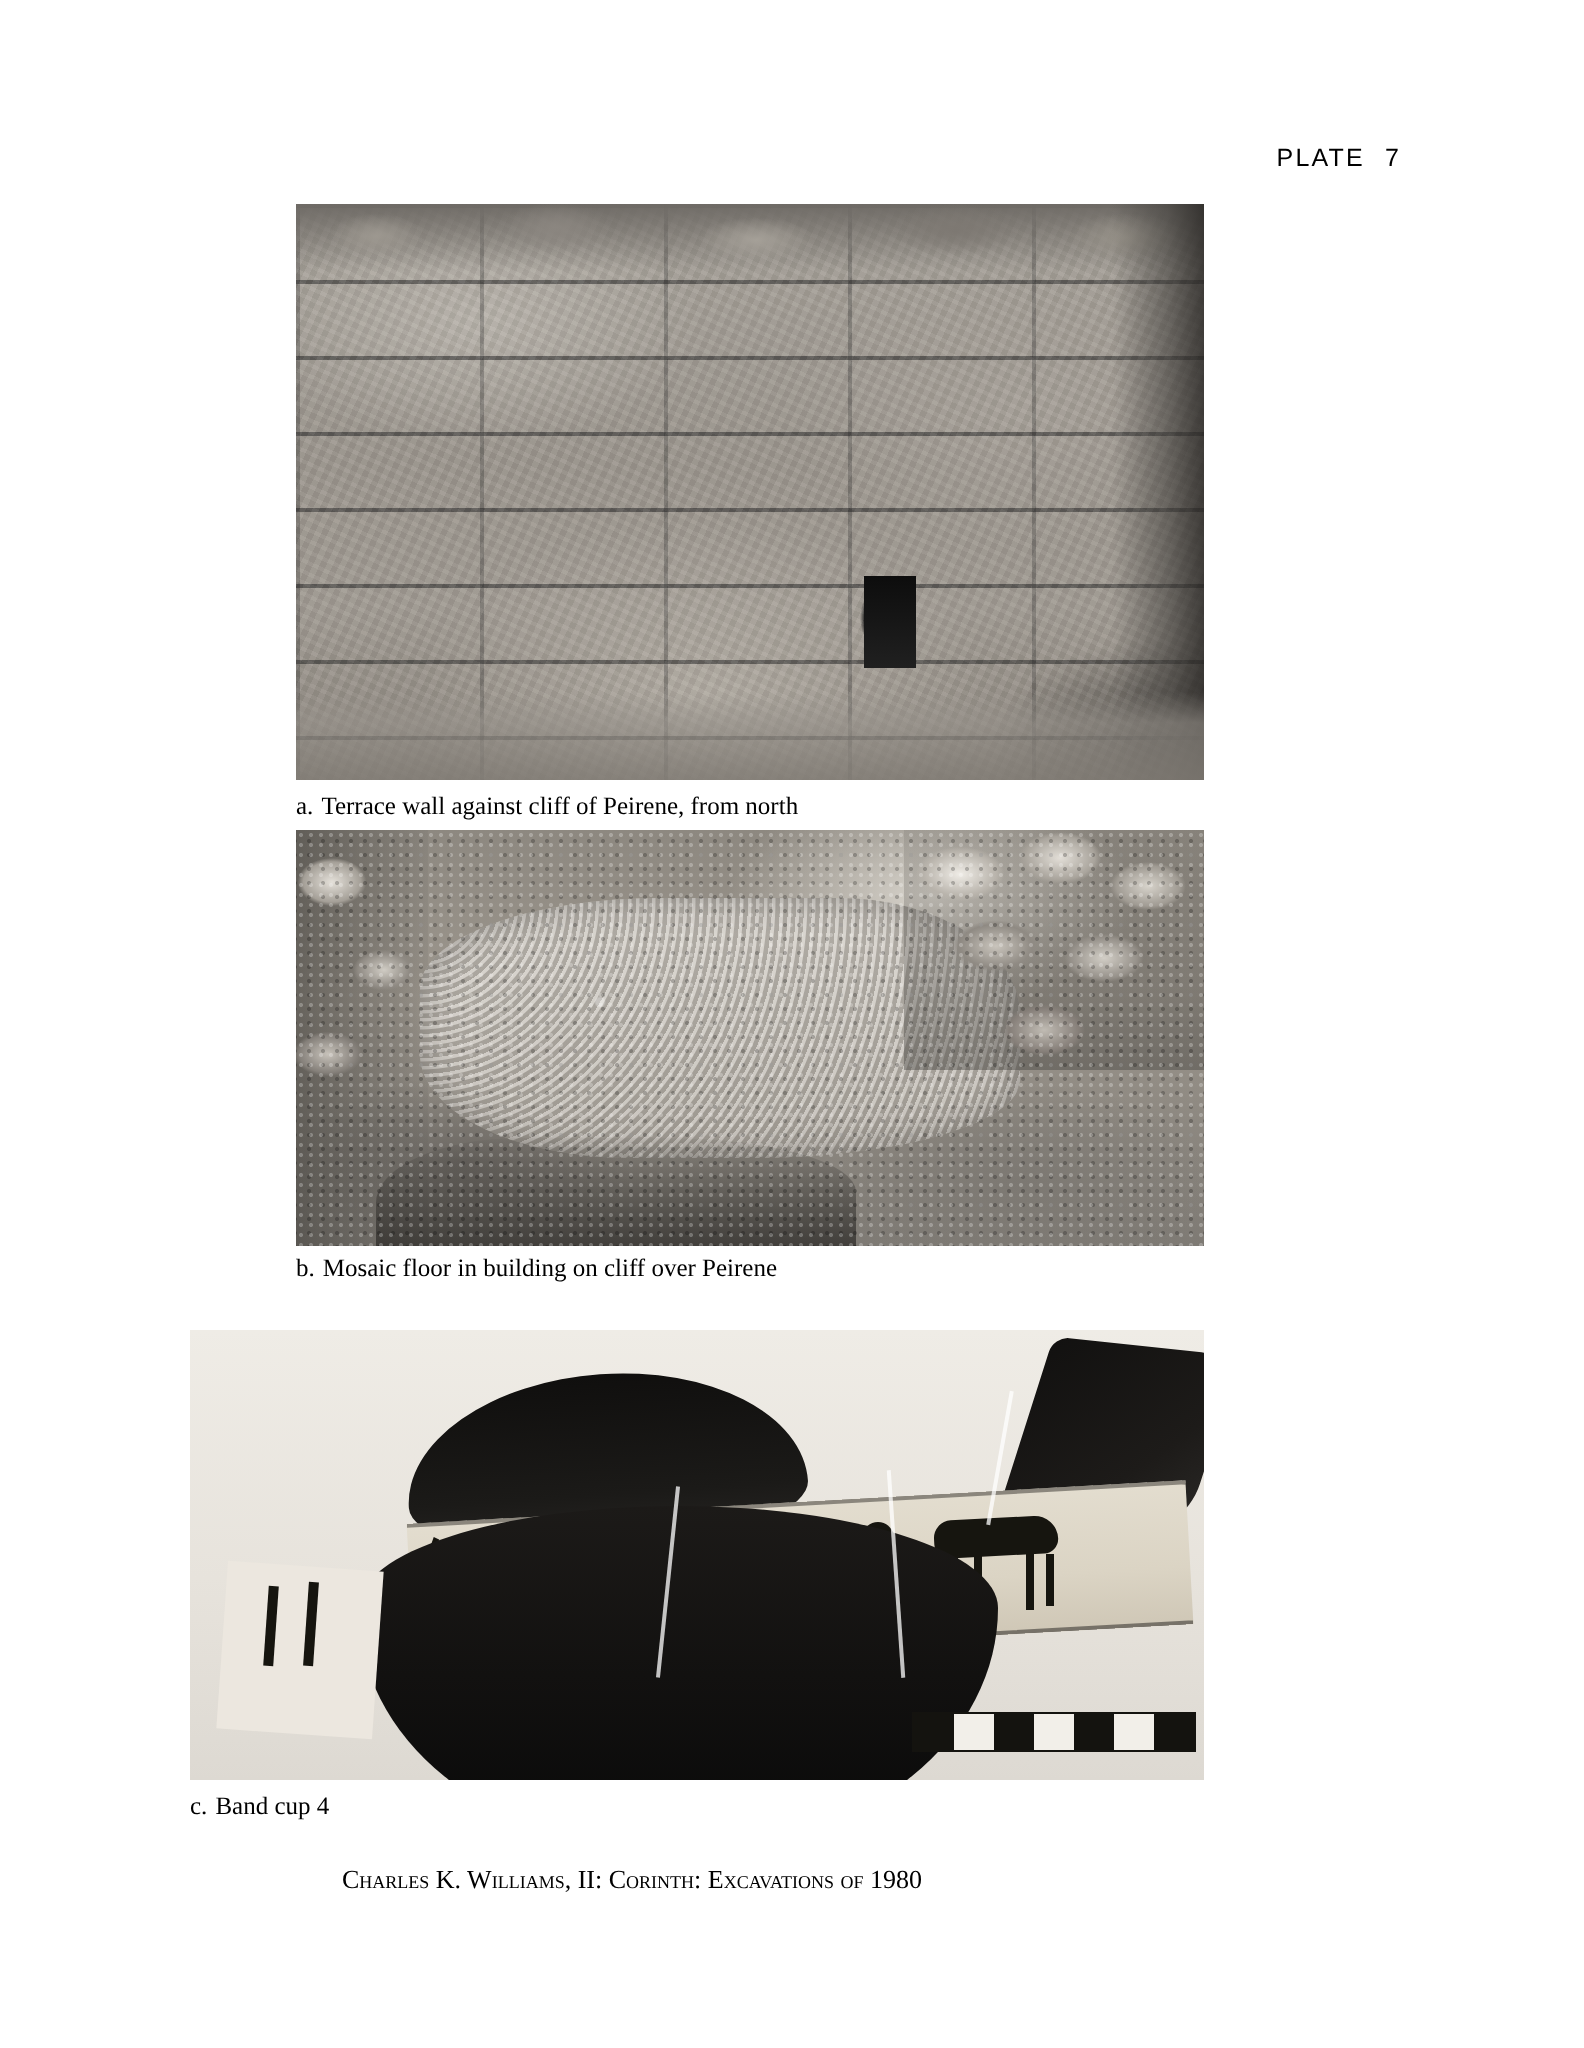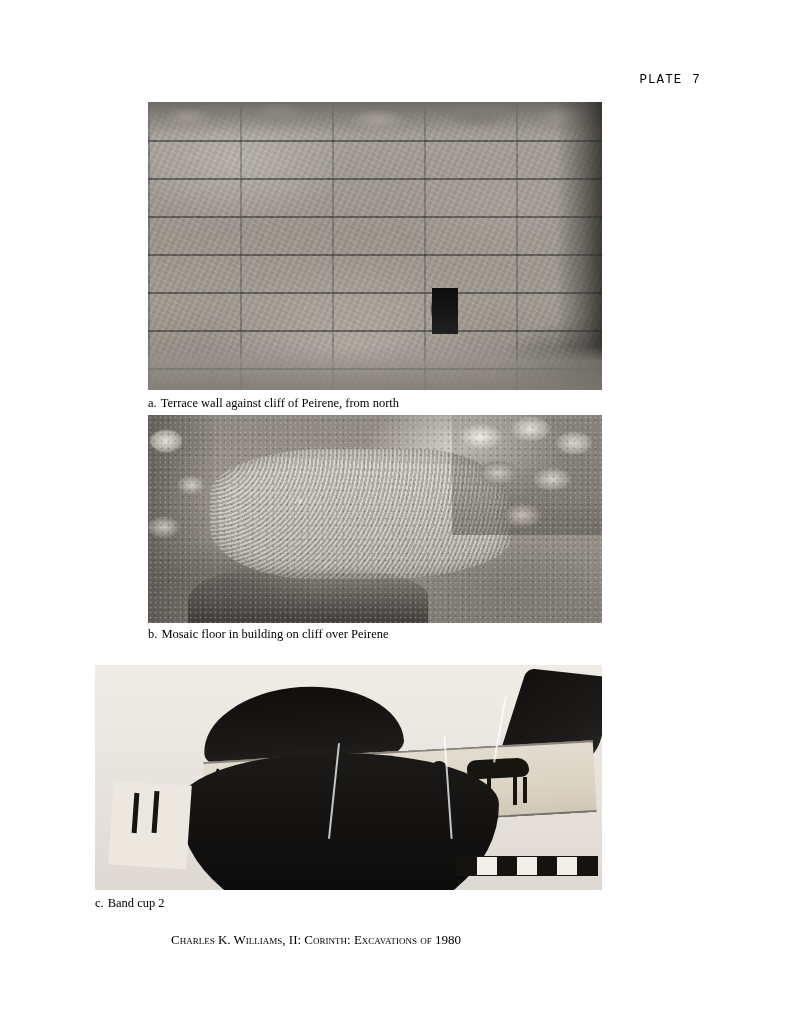--- a/index.html
+++ b/index.html
@@ -27,21 +27,20 @@
     position: absolute;
     top: 72px;
     right: 92px;
     font-family: "Liberation Sans", sans-serif;
     font-size: 12.5px;
     letter-spacing: 0.6px;
     white-space: nowrap;
   }
   .plate-header .plate-word {
     letter-spacing: 1.1px;
-    font-family: Liberation Mono, monospace;
   }
   .plate-header .plate-num {
     margin-left: 10px;
   }
 
   
   .figure {
     position: absolute;
   }
   .fig-img {
@@ -385,21 +384,21 @@
       <div class="cup-bowl"></div>
       <div class="shard-left"></div>
       <div class="shard-leg1"></div>
       <div class="shard-leg2"></div>
       <div class="crack crack1"></div>
       <div class="crack crack2"></div>
       <div class="crack crack3"></div>
       <div class="scale-bar"></div>
     </div>
     <div class="caption cap">
-      <span class="cap-letter">c.</span><span>Band cup 2</span>
+      <span class="cap-letter">c.</span><span>Band cup 4</span>
     </div>
   </div>
 
   <div class="footer">
     <span class="sc">Charles K. Williams, II: Corinth: Excavations of 1980</span>
   </div>
 
 </div>
 
 </body></html>

